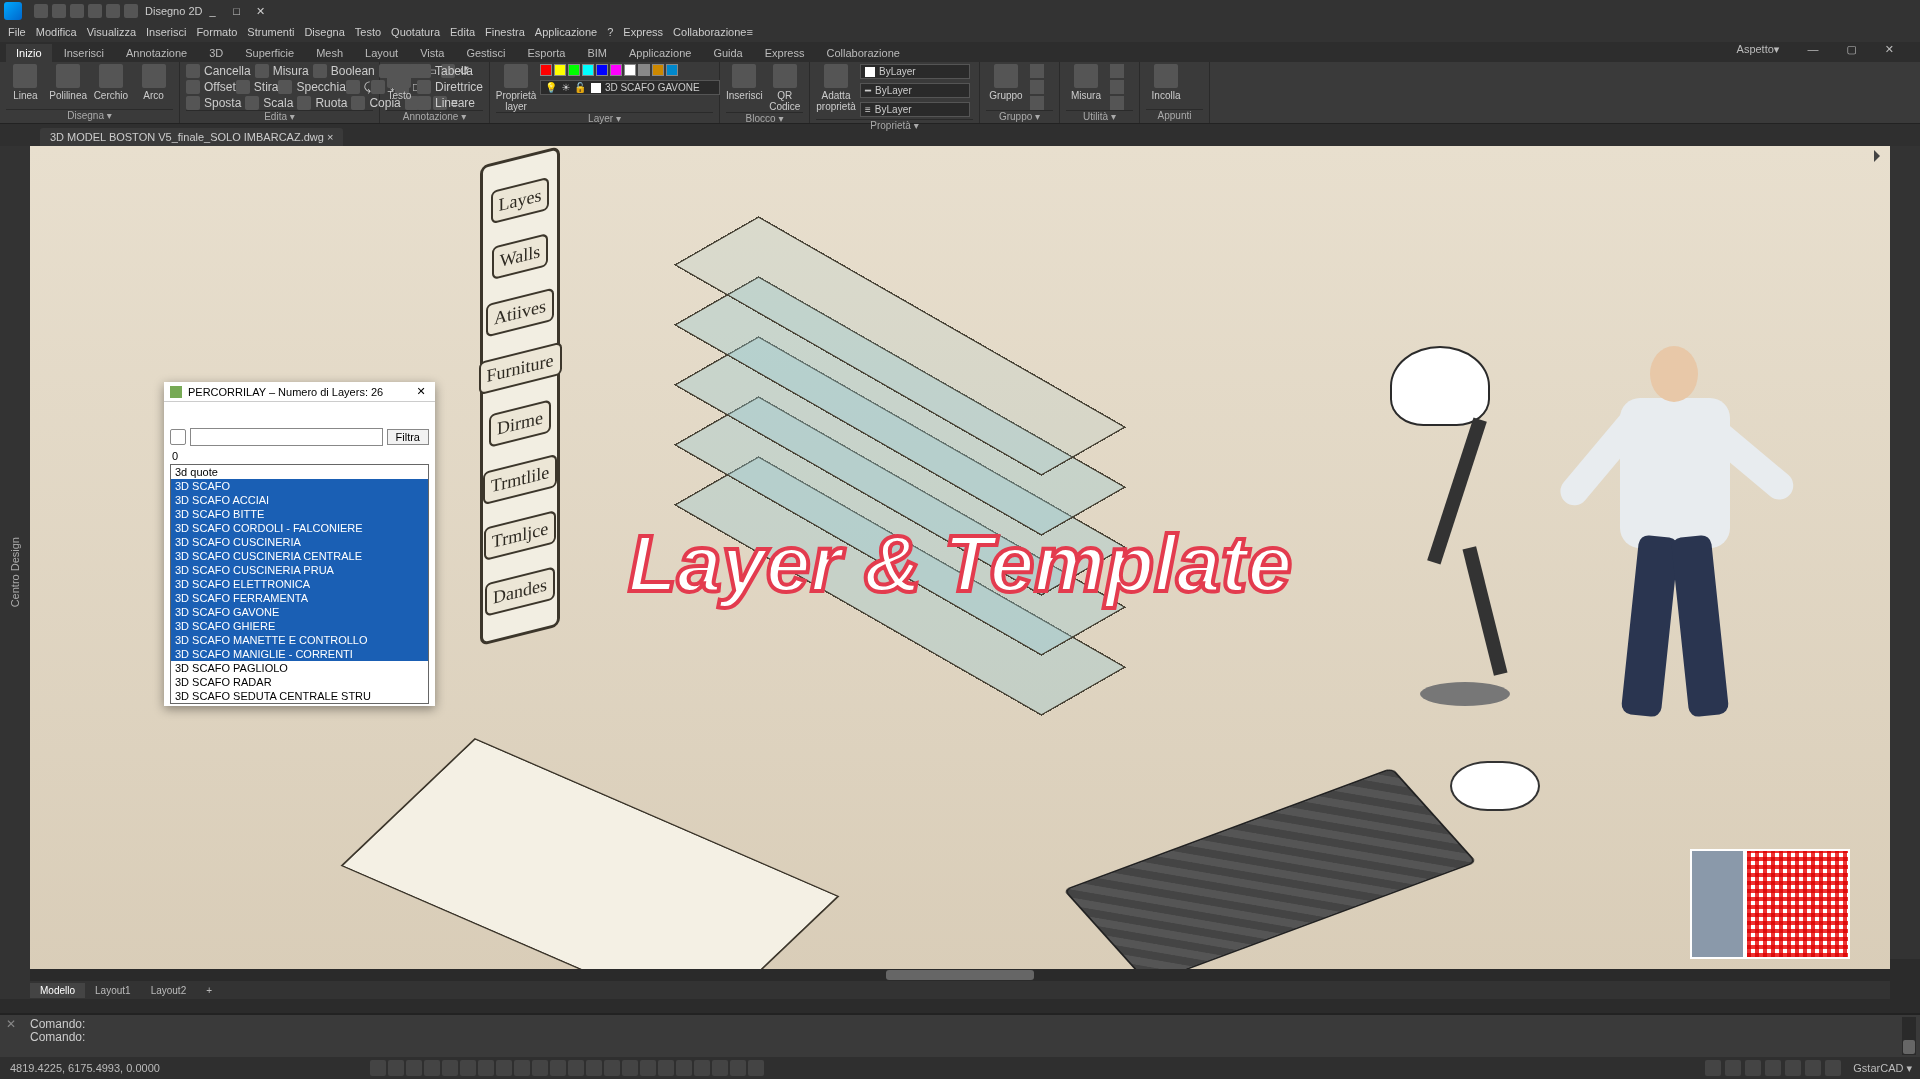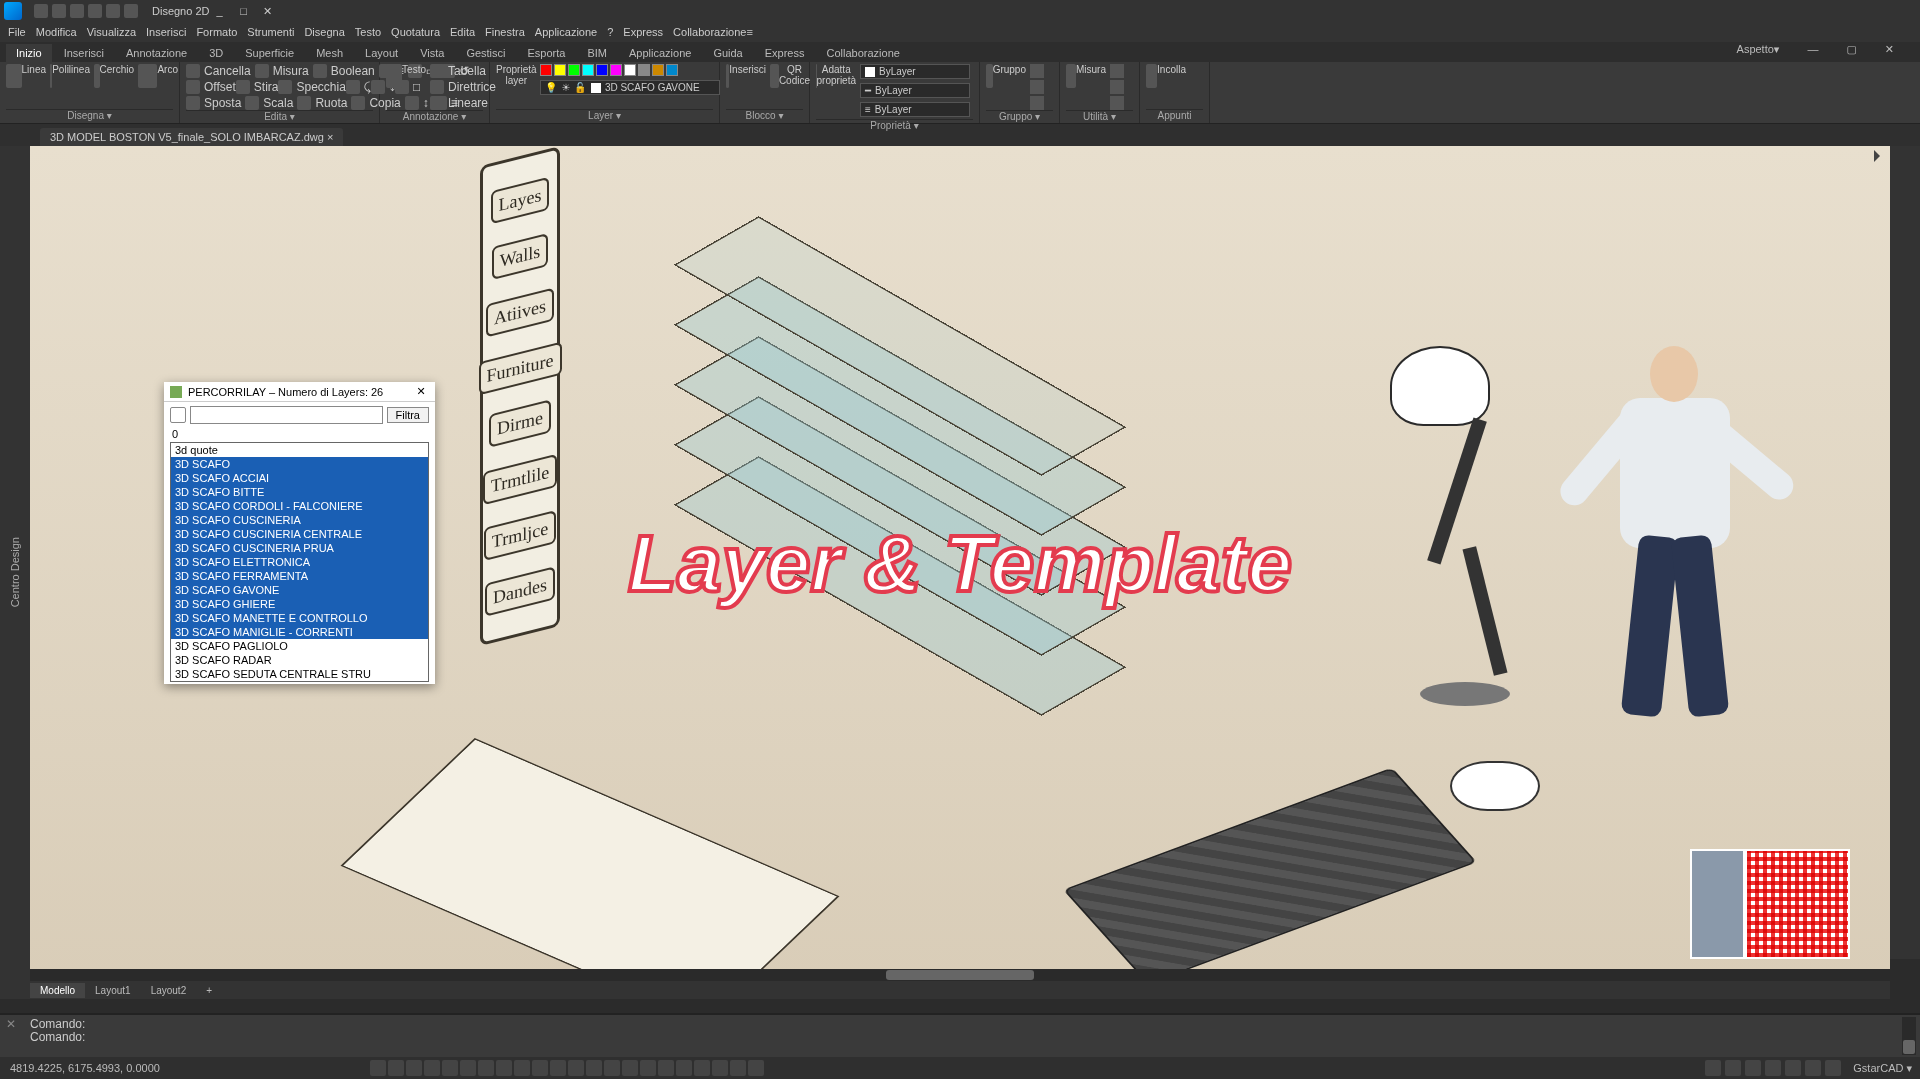--- a/index.html
+++ b/index.html
@@ -22,21 +22,21 @@
 .ribbon-tabs{height:20px;background:#2d2d2d;display:flex;gap:2px;padding:0 6px;align-items:flex-end;font-size:11px;}
 .ribbon-tabs div{padding:3px 10px;color:#bbb;cursor:pointer;}
 .ribbon-tabs div.active{background:#3a3a3a;color:#fff;}
 .ribbon-right{margin-left:auto;display:flex;gap:8px;}
 
 
 .ribbon{height:62px;background:#3a3a3a;border-bottom:1px solid #222;display:flex;}
 .panel{border-right:1px solid #2a2a2a;padding:2px 6px 0;display:flex;flex-direction:column;}
 .panel-body{flex:1;display:flex;gap:4px;align-items:flex-start;font-size:10px;}
 .panel-title{height:14px;text-align:center;font-size:10px;color:#aaa;border-top:1px solid #2a2a2a;}
-.big-btn{display:flex;flex-direction:row;width:40px;cursor:pointer;}
+.big-btn{display:flex;flex-direction:column;align-items:center;width:40px;cursor:pointer;}
 .big-btn .ico{width:24px;height:24px;background:#555;margin-bottom:2px;border-radius:2px;}
 .big-btn .lbl{font-size:10px;color:#ccc;text-align:center;line-height:1.1;}
 .med-col{display:flex;flex-direction:column;gap:2px;}
 .med-btn{display:flex;align-items:center;gap:4px;cursor:pointer;font-size:12px;color:#ccc;}
 .med-btn .ico{width:14px;height:14px;background:#555;border-radius:2px;}
 .layer-swatch{width:12px;height:12px;border:1px solid #888;display:inline-block;}
 .layer-row{display:flex;gap:2px;margin-bottom:2px;}
 .layer-combo{display:flex;align-items:center;gap:4px;background:#2a2a2a;border:1px solid #555;padding:1px 4px;margin-bottom:2px;min-width:180px;}
 .layer-combo .sw{width:10px;height:10px;background:#fff;}
 
@@ -49,21 +49,21 @@
 .right-rail{position:absolute;right:0;top:0;width:30px;bottom:40px;background:#333;}
 .canvas{position:absolute;left:30px;right:30px;top:0;bottom:18px;background:linear-gradient(#e8dfce,#d9cdb8);overflow:hidden;}
 .canvas::after{content:"";position:absolute;right:4px;top:4px;border:6px solid transparent;border-left-color:#444;}
 .overlay-title{position:absolute;left:50%;top:50%;transform:translate(-50%,-50%);font-size:80px;font-weight:700;font-style:italic;color:#fff;-webkit-text-stroke:4px #e33b4e;white-space:nowrap;pointer-events:none;}
 
 
 .dlg{position:absolute;left:134px;top:236px;width:271px;background:#fff;color:#000;box-shadow:0 3px 10px rgba(0,0,0,.4);font-family:Tahoma,Arial,sans-serif;}
 .dlg-title{height:20px;background:#fff;border-bottom:1px solid #ccc;display:flex;align-items:center;padding:0 6px;font-size:11px;}
 .dlg-title .ico{width:12px;height:12px;background:#7a5;margin-right:6px;}
 .dlg-title .x{margin-left:auto;width:16px;text-align:center;cursor:pointer;}
-.dlg-search{display:flex;gap:4px;padding:4px 6px;align-items:center;}
+.dlg-search{display:flex;gap:4px;padding:4px 6px;align-items:center;margin-top:22px;}
 .dlg-search .mag{width:16px;height:16px;border:1px solid #888;border-radius:2px;}
 .dlg-search input{flex:1;border:1px solid #888;height:18px;padding:0 4px;font-size:11px;}
 .dlg-search .filt{border:1px solid #888;padding:1px 8px;font-size:11px;background:#f2f2f2;cursor:pointer;}
 .dlg-count{padding:0 8px;font-size:11px;}
 .dlg-list{margin:2px 6px;border:1px solid #666;height:240px;overflow:hidden;background:#fff;font-size:11px;}
 .dlg-list div{padding:1px 4px;white-space:nowrap;}
 .dlg-list .sel{background:#1a5fb4;color:#fff;}
 .dlg-foot{display:flex;align-items:center;gap:6px;padding:6px;font-size:11px;}
 .dlg-foot button{border:1px solid #888;background:#f5f5f5;padding:2px 10px;font-size:11px;cursor:pointer;}
 .dlg-foot .chk{display:flex;align-items:center;gap:3px;}
@@ -124,21 +124,21 @@
 <div class="title-bar">
   <div class="app-logo"></div>
   <div class="qat">
     <span></span>
     <span></span>
     <span></span>
     <span></span>
     <span></span>
     <span></span>
   </div>
-  <div style="margin-left:14px;color:#ccc;">Disegno 2D</div>
+  <div style="margin-left:7px;color:#ccc;">Disegno 2D</div>
   <div class="win-controls">
     <span>_</span>
     <span>□</span>
     <span>✕</span>
   </div>
 </div>
 
 <div class="menu-bar" id="menu-bar">
     <div>File</div>
     <div>Modifica</div>

